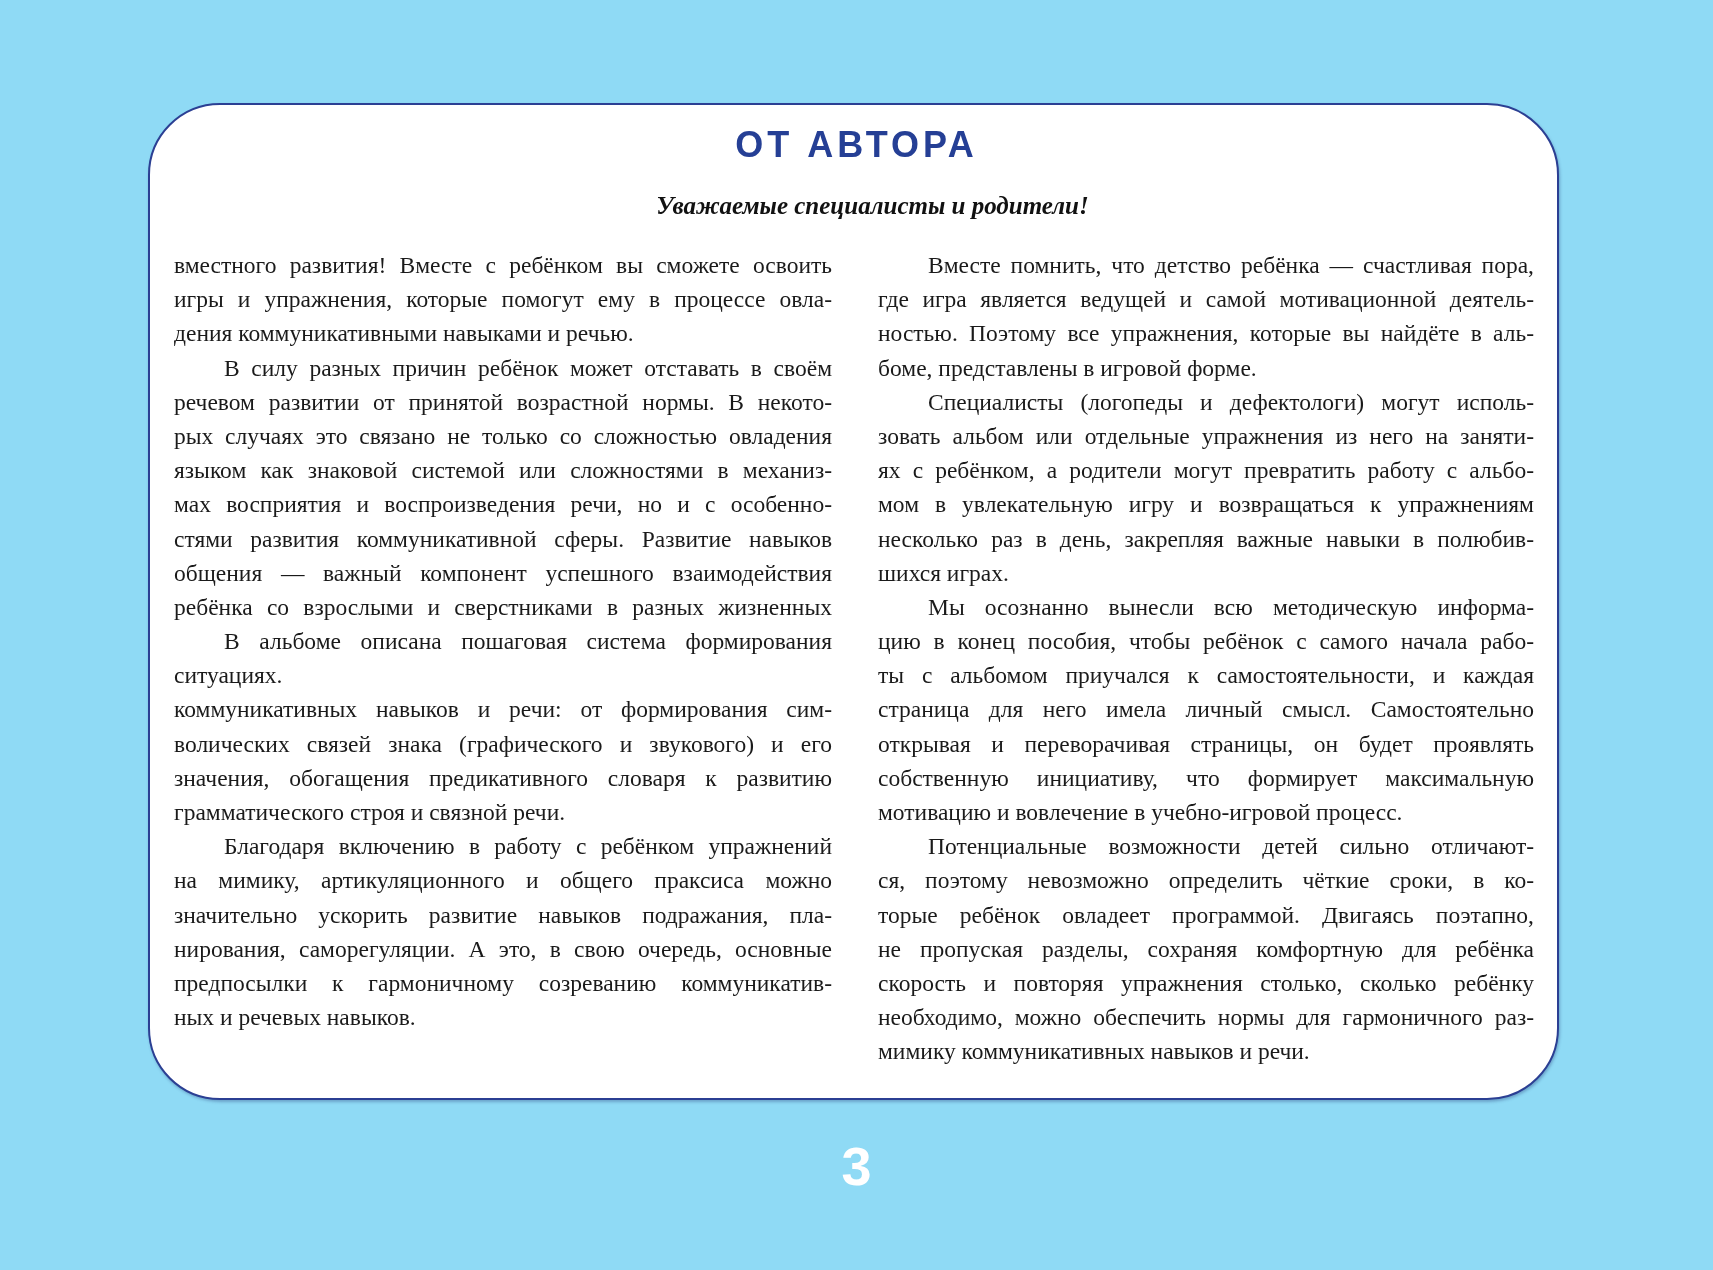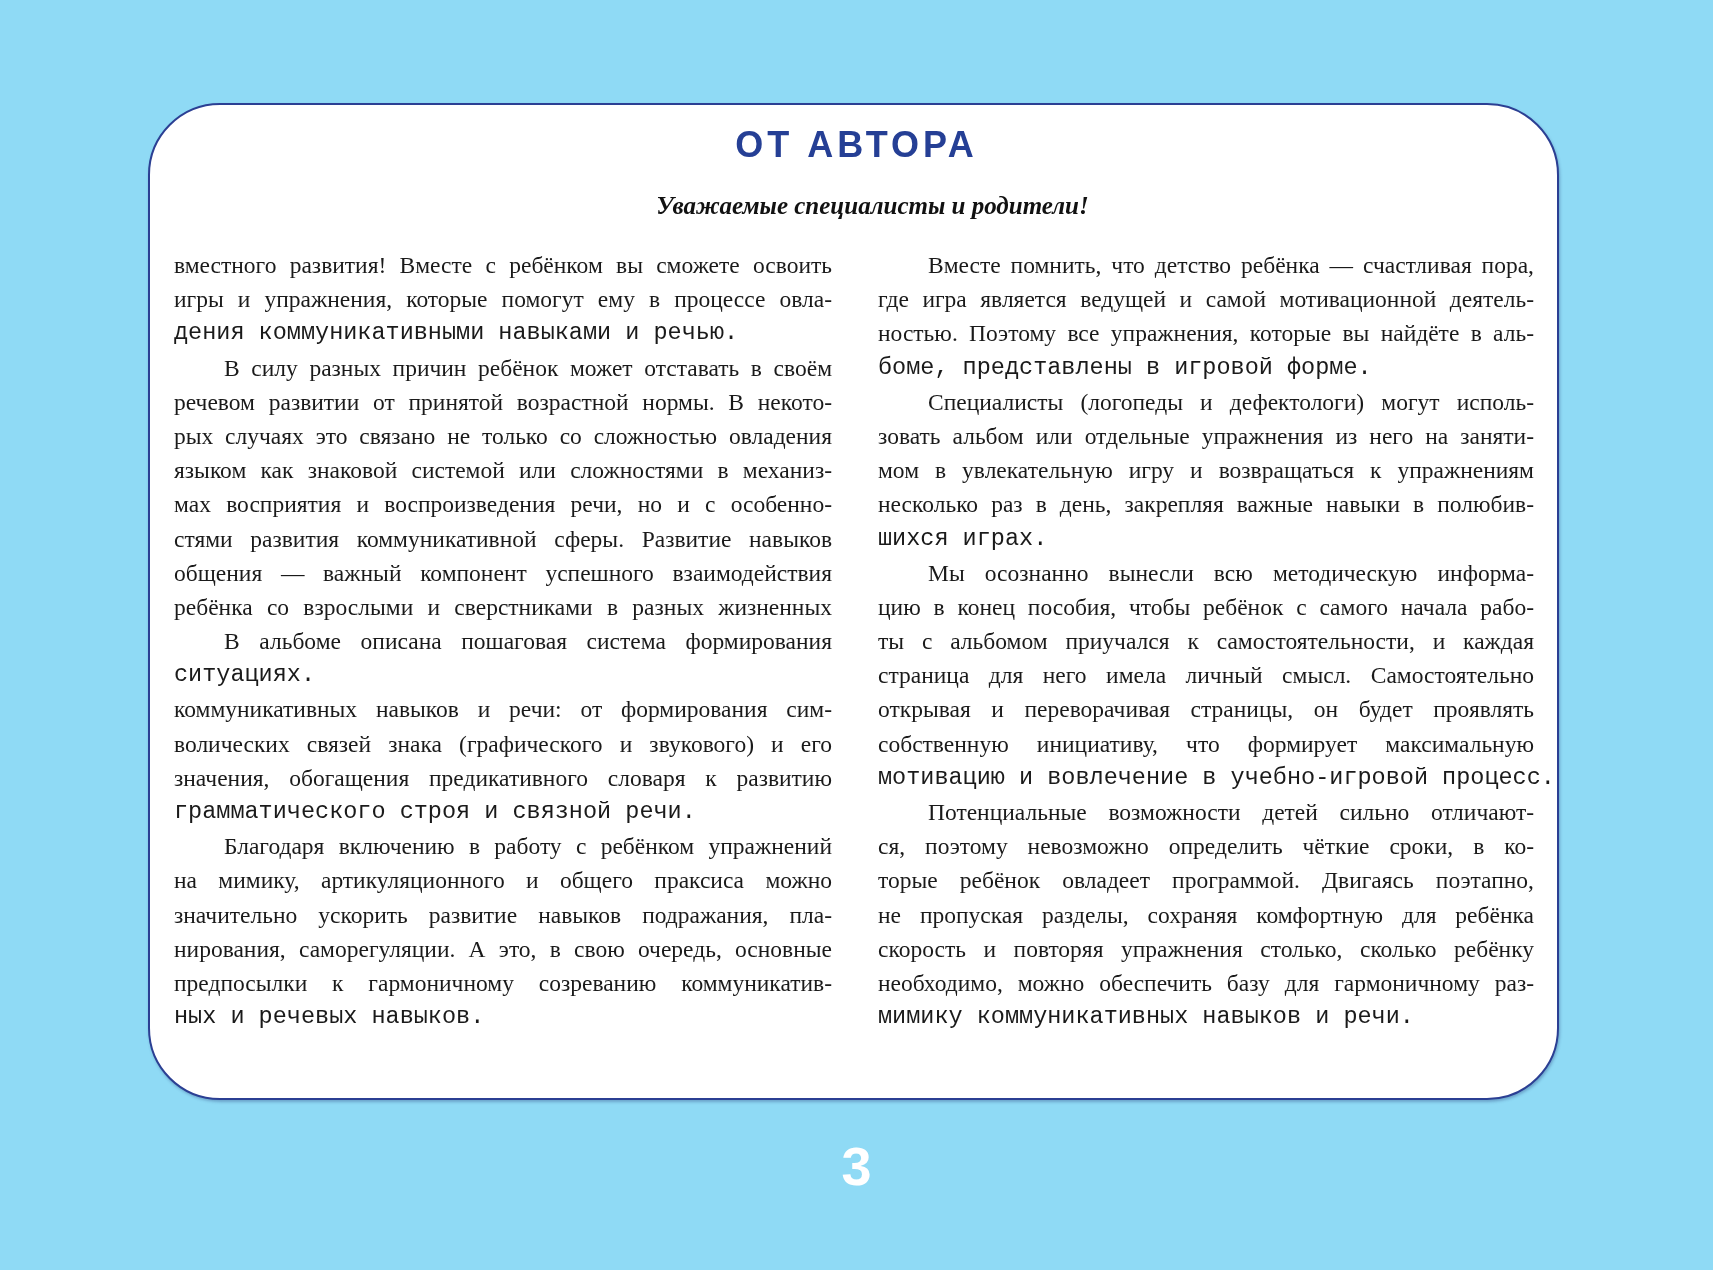--- a/index.html
+++ b/index.html
@@ -22,21 +22,21 @@
     font-style:italic; font-weight:bold; font-size:25px; color:#111;margin-left:32px;
   }
   .col { position:absolute; top:248px; width:658px; }
   .col.left { left:174px; }
   .col.right { left:878px; width:656px; }
   .line {
     font-size:23.5px; line-height:34.2px; height:34.2px; color:#1a1a1a;
     text-align:justify; text-align-last:justify; white-space:nowrap; overflow:visible;
   }
   .line.indent { padding-left:50px; }
-  .line.last { text-align-last:left;font-family:Liberation Mono, monospace; }
+  .line.last { text-align-last:left; }
   .pagenum {
     position:absolute; left:0; right:0; top:1135px; text-align:center;
     font-family:"Liberation Sans","DejaVu Sans",sans-serif; font-weight:bold;
     font-size:54px; color:#ffffff;
   }
 </style>
 </head>
 <body>
 
 <div class="card"></div>
@@ -68,32 +68,33 @@
     <div class="line">предпосылки к гармоничному созреванию коммуникатив-</div>
     <div class="line last">ных и речевых навыков.</div>
   </div>
 <div class="col right">
     <div class="line indent">Вместе помнить, что детство ребёнка — счастливая пора,</div>
     <div class="line">где игра является ведущей и самой мотивационной деятель-</div>
     <div class="line">ностью. Поэтому все упражнения, которые вы найдёте в аль-</div>
     <div class="line last">боме, представлены в игровой форме.</div>
     <div class="line indent">Специалисты (логопеды и дефектологи) могут исполь-</div>
     <div class="line">зовать альбом или отдельные упражнения из него на заняти-</div>
+    <div class="line">ях с ребёнком, а родители могут превратить работу с альбо-</div>
     <div class="line">мом в увлекательную игру и возвращаться к упражнениям</div>
     <div class="line">несколько раз в день, закрепляя важные навыки в полюбив-</div>
     <div class="line last">шихся играх.</div>
     <div class="line indent">Мы осознанно вынесли всю методическую информа-</div>
     <div class="line">цию в конец пособия, чтобы ребёнок с самого начала рабо-</div>
     <div class="line">ты с альбомом приучался к самостоятельности, и каждая</div>
     <div class="line">страница для него имела личный смысл. Самостоятельно</div>
     <div class="line">открывая и переворачивая страницы, он будет проявлять</div>
     <div class="line">собственную инициативу, что формирует максимальную</div>
     <div class="line last">мотивацию и вовлечение в учебно-игровой процесс.</div>
     <div class="line indent">Потенциальные возможности детей сильно отличают-</div>
     <div class="line">ся, поэтому невозможно определить чёткие сроки, в ко-</div>
     <div class="line">торые ребёнок овладеет программой. Двигаясь поэтапно,</div>
     <div class="line">не пропуская разделы, сохраняя комфортную для ребёнка</div>
     <div class="line">скорость и повторяя упражнения столько, сколько ребёнку</div>
-    <div class="line">необходимо, можно обеспечить базу для гармоничному раз-</div>
+    <div class="line">необходимо, можно обеспечить нормы для гармоничного раз-</div>
     <div class="line last">мимику коммуникативных навыков и речи.</div>
   </div>
 
 <div class="pagenum">3</div>
 
 </body></html>

